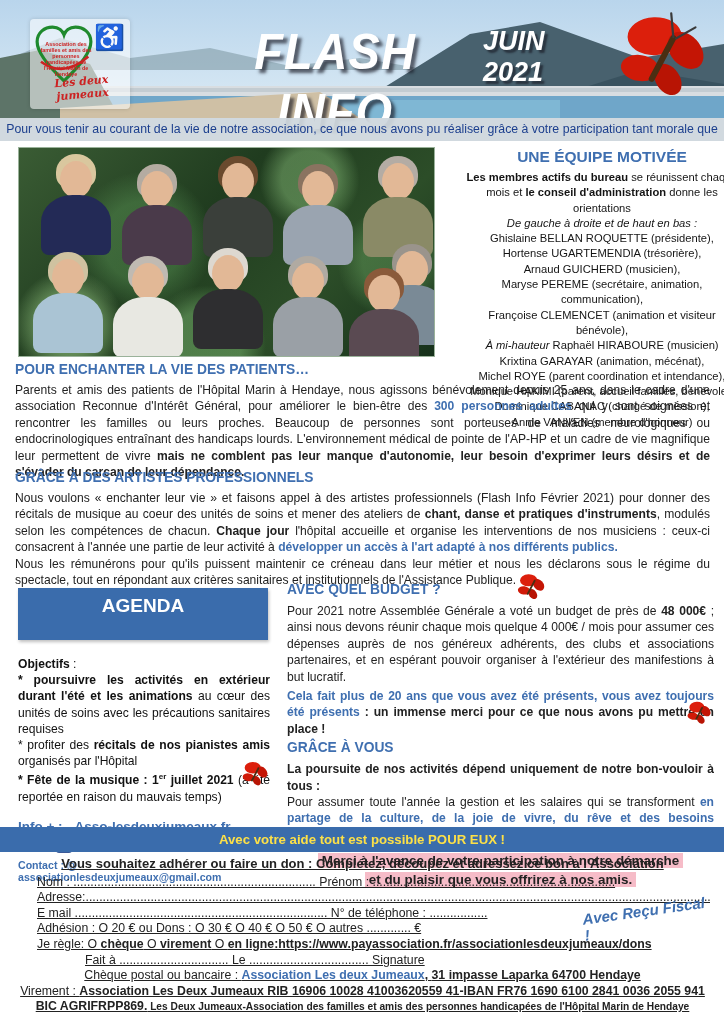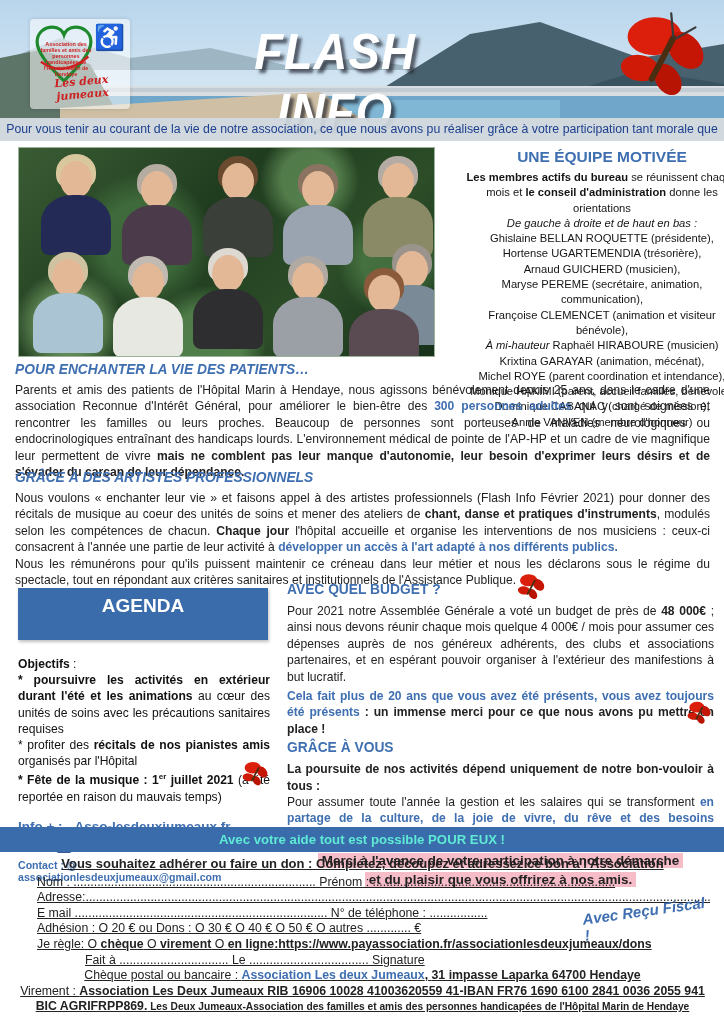--- a/index.html
+++ b/index.html
@@ -44,42 +44,42 @@
   .p{position:absolute;width:70px;height:100px;}
   .p .hair{position:absolute;left:15px;top:0;width:40px;height:36px;border-radius:50% 50% 42% 42%;background:var(--hair);}
   .p .face{position:absolute;left:19px;top:7px;width:32px;height:37px;border-radius:50%;background:#e2b896;}
   .p .torso{position:absolute;left:0;top:41px;width:70px;height:60px;border-radius:45% 45% 8px 8px;background:var(--top);}
   .team-text{position:absolute;left:466px;top:148px;width:272px;text-align:center;}
   .team-text h2{font-size:15.5px;font-weight:bold;color:var(--blue);margin-bottom:4px;}
   .team-lines{font-size:11.2px;line-height:15.3px;color:#141414;}
 
   
   .sec{position:absolute;left:15px;width:695px;}
-  .sec h2{font-size:13.8px;font-weight:bold;color:var(--blue);margin-bottom:5px;font-style:italic;}
+  .sec h2{font-size:13.8px;font-weight:bold;color:var(--blue);margin-bottom:5px;}
   .sec p, .rich{font-size:12.1px;line-height:16.4px;text-align:justify;color:#222;}
   #sec-patients{top:362px;}
   #sec-artistes{top:470px;}
 
   .col-left{position:absolute;left:18px;top:588px;width:252px;}
   .agenda-box{width:250px;height:52px;background:var(--band);color:#fff;font-weight:bold;font-size:19px;
     text-align:center;line-height:35px;box-shadow:1px 2px 3px rgba(0,0,0,.25);}
   .objectives{margin-top:16px;font-size:12.1px;line-height:16.2px;color:#111;text-align:justify;}
   .info-line{margin-top:14px;color:var(--blue);font-weight:bold;font-size:13.5px;}
   .fb-line{margin-top:3px;margin-left:38px;color:var(--blue);font-weight:bold;font-size:13.5px;display:flex;align-items:center;gap:7px;}
   .fb-icon{display:inline-block;width:16px;height:16px;background:#3b5998;color:#fff;border-radius:3px;
     font-family:"Liberation Serif",serif;font-weight:bold;font-size:14px;line-height:16px;text-align:center;}
   .contact-line{margin-top:6px;color:var(--blue);font-weight:bold;font-size:10.6px;}
 
   .col-right{position:absolute;left:287px;top:582px;width:427px;}
   .col-right h2{font-size:13.8px;font-weight:bold;color:var(--blue);margin-bottom:6px;}
   .col-right .rich{margin-bottom:3px;}
   .merci{margin-top:8px;text-align:center;font-size:13.4px;font-weight:bold;line-height:19px;color:#222;}
   .merci span{background:var(--pink);padding:0 4px;}
 
-  .band{position:absolute;left:0;top:827px;width:724px;height:25px;background:var(--band);color:#5eead4;
+  .band{position:absolute;left:0;top:827px;width:724px;height:25px;background:var(--band);color:#fde047;
     font-weight:bold;font-size:13.2px;text-align:center;line-height:25px;}
 
   
   .form{position:absolute;left:15px;top:856px;width:695px;font-size:12.3px;line-height:15.6px;color:#222;text-decoration:underline;}
   .form .title{text-align:center;font-weight:bold;font-size:13px;margin-bottom:3px;}
   .form .fl{white-space:nowrap;overflow:hidden;padding-left:22px;}
   .form .indent{padding-left:70px;}
   .form .ctr{text-align:center;padding-left:0;}
   .recu{position:absolute;left:568px;top:47px;color:var(--blue);font-weight:bold;font-style:italic;
     font-size:15px;transform:rotate(-8deg);}
@@ -118,20 +118,24 @@
     <div class="logo">
       <svg width="64" height="62" viewBox="0 0 100 96">
         <path d="M50 90 C20 62 8 44 8 29 C8 14 20 6 32 6 C42 6 48 12 50 18 C52 12 58 6 68 6 C80 6 92 14 92 29 C92 44 80 62 50 90 Z" fill="none" stroke="#1f8a2d" stroke-width="5"></path>
         <path d="M14 60 Q50 86 88 52" fill="none" stroke="#c22" stroke-width="4"></path>
       </svg>
       <div class="assoc">Association des familles et amis des personnes handicapées de l'Hôpital Marin de Hendaye</div>
       <div class="wheel">♿</div>
       <div class="script">Les deux jumeaux</div>
     </div>
     <div class="flash-title">FLASH INFO</div>
+    <div class="issue">
+      <div>JUIN</div>
+      <div>2021</div>
+    </div>
     <svg class="butterfly" style="left:612px;top:8px;" width="100" height="105" viewBox="0 0 100 100">
       <g transform="rotate(28 50 50)">
         <ellipse cx="32" cy="32" rx="27" ry="19" fill="#dc1f0c" transform="rotate(-30 32 32)"></ellipse>
         <ellipse cx="66" cy="30" rx="21" ry="15" fill="#c41505" transform="rotate(20 66 30)"></ellipse>
         <ellipse cx="34" cy="67" rx="19" ry="13" fill="#d01a08" transform="rotate(-20 34 67)"></ellipse>
         <ellipse cx="64" cy="64" rx="17" ry="12" fill="#b81404" transform="rotate(28 64 64)"></ellipse>
         <rect x="46.5" y="22" width="6" height="52" rx="3" fill="#4a2e12"></rect>
         <path d="M49 24 L36 4 M52 24 L64 5" stroke="#3a3a3a" stroke-width="2.2" fill="none" stroke-linecap="round"></path>
       </g>
     </svg>

